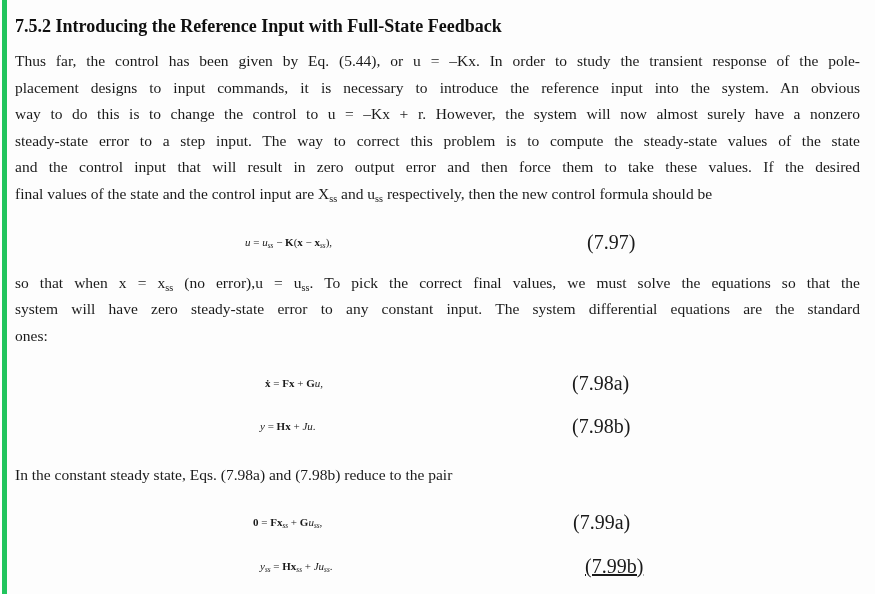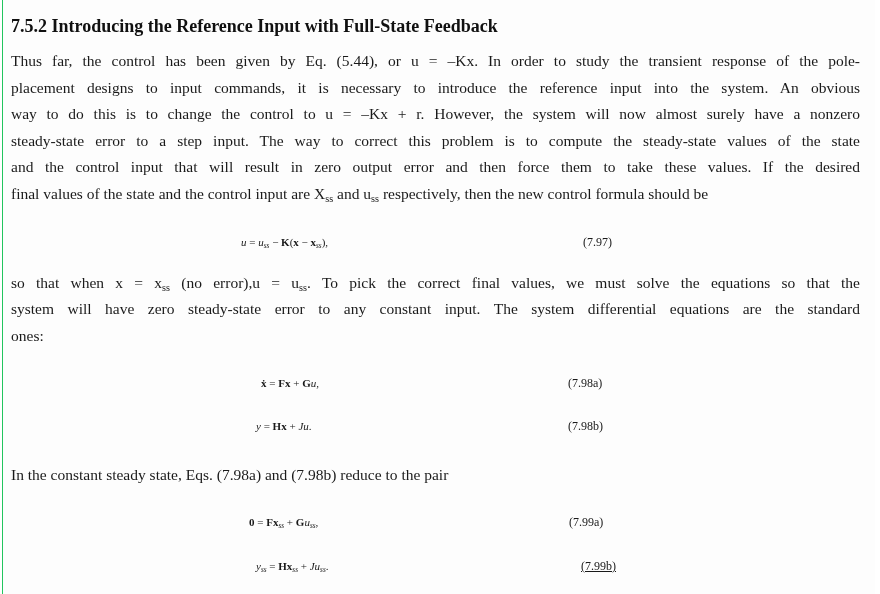--- a/index.html
+++ b/index.html
@@ -6,21 +6,21 @@
     margin: 0;
     padding: 0;
     background: #ffffff;
   }
   .page {
     position: relative;
     box-sizing: border-box;
     width: 873px;
     height: 594px;
     margin-left: 2px;
-    border-left: 1px solid #22c55e;
+    border-left: 5px solid #22c55e;
     background: #fdfdfd;
     padding: 14px 15px 0 8px;
     font-family: "Liberation Serif", "DejaVu Serif", serif;
     color: #1a1a1a;
     overflow: hidden;
   }
   .title {
     font-size: 18px;
     font-weight: 700;
     color: #101010;
@@ -55,21 +55,21 @@
   .eqbody {
     position: absolute;
     top: 0;
     font-size: 11px;
     line-height: 27px;
     white-space: nowrap;
   }
   .eqlabel {
     position: absolute;
     top: 0;
-    font-size: 12px;
+    font-size: 20px;
     line-height: 27px;
     white-space: nowrap;
   }
   .eq1 .eqbody { left: 230px; }
   .eq1 .eqlabel { left: 572px; }
   .eq2 .eqbody { left: 250px; }
   .eq2 .eqlabel { left: 557px; }
   .eq3 .eqbody { left: 245px; }
   .eq3 .eqlabel { left: 557px; }
   .eq4 .eqbody { left: 238px; }

